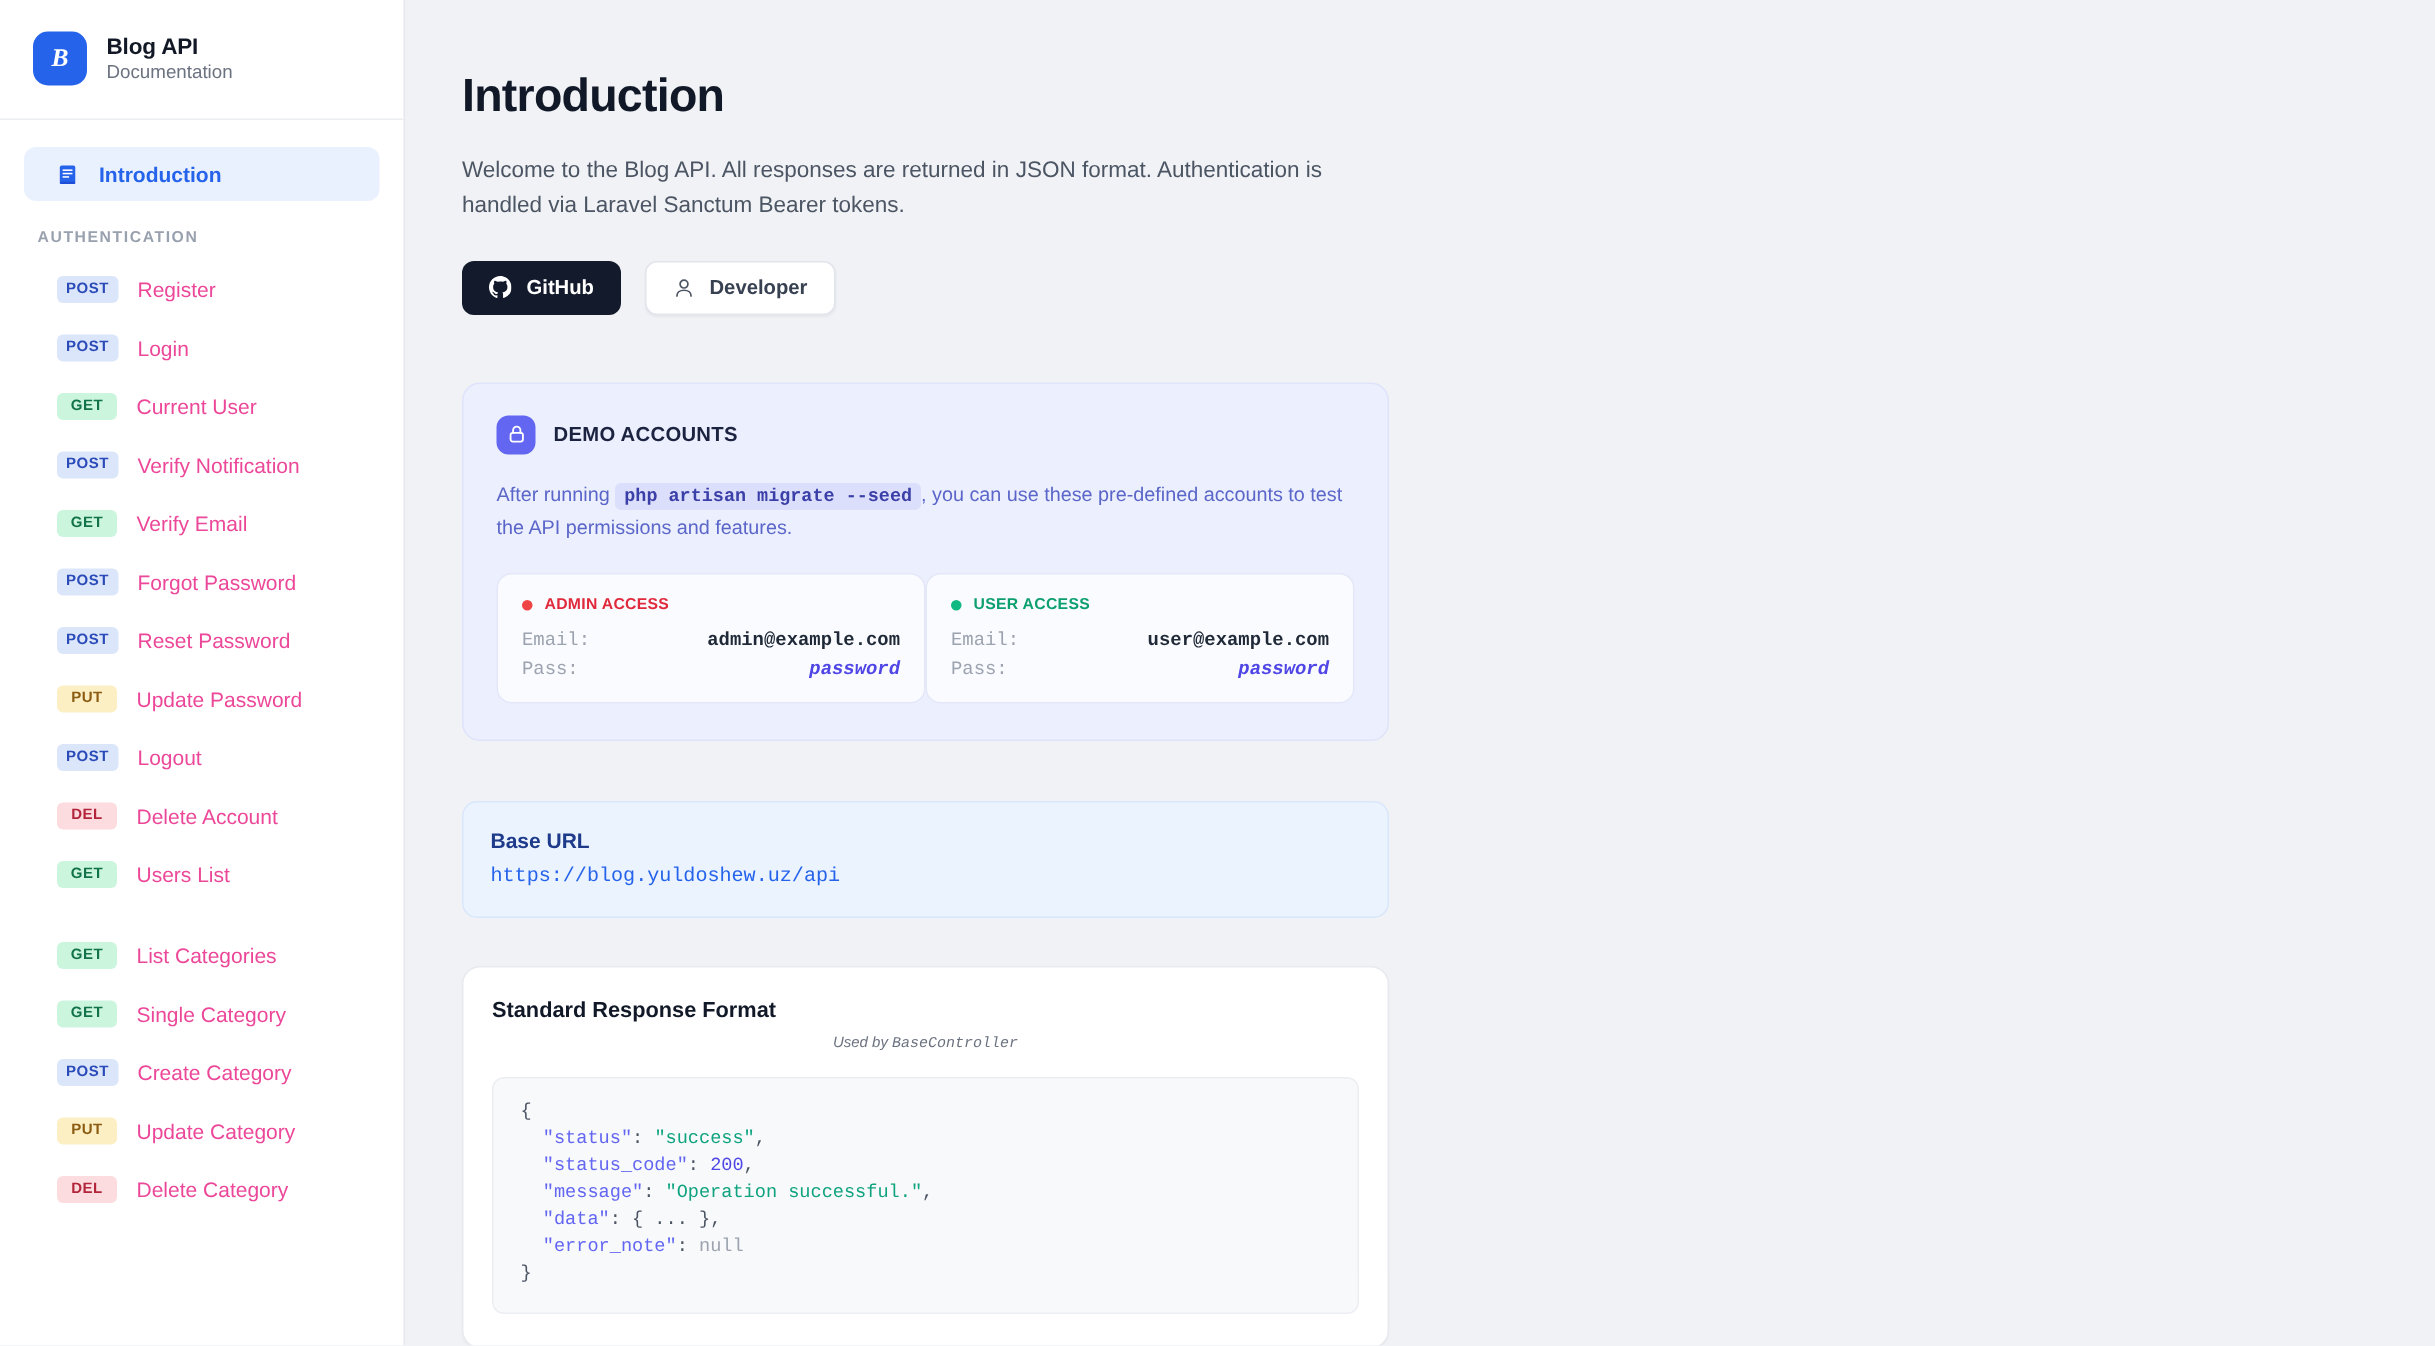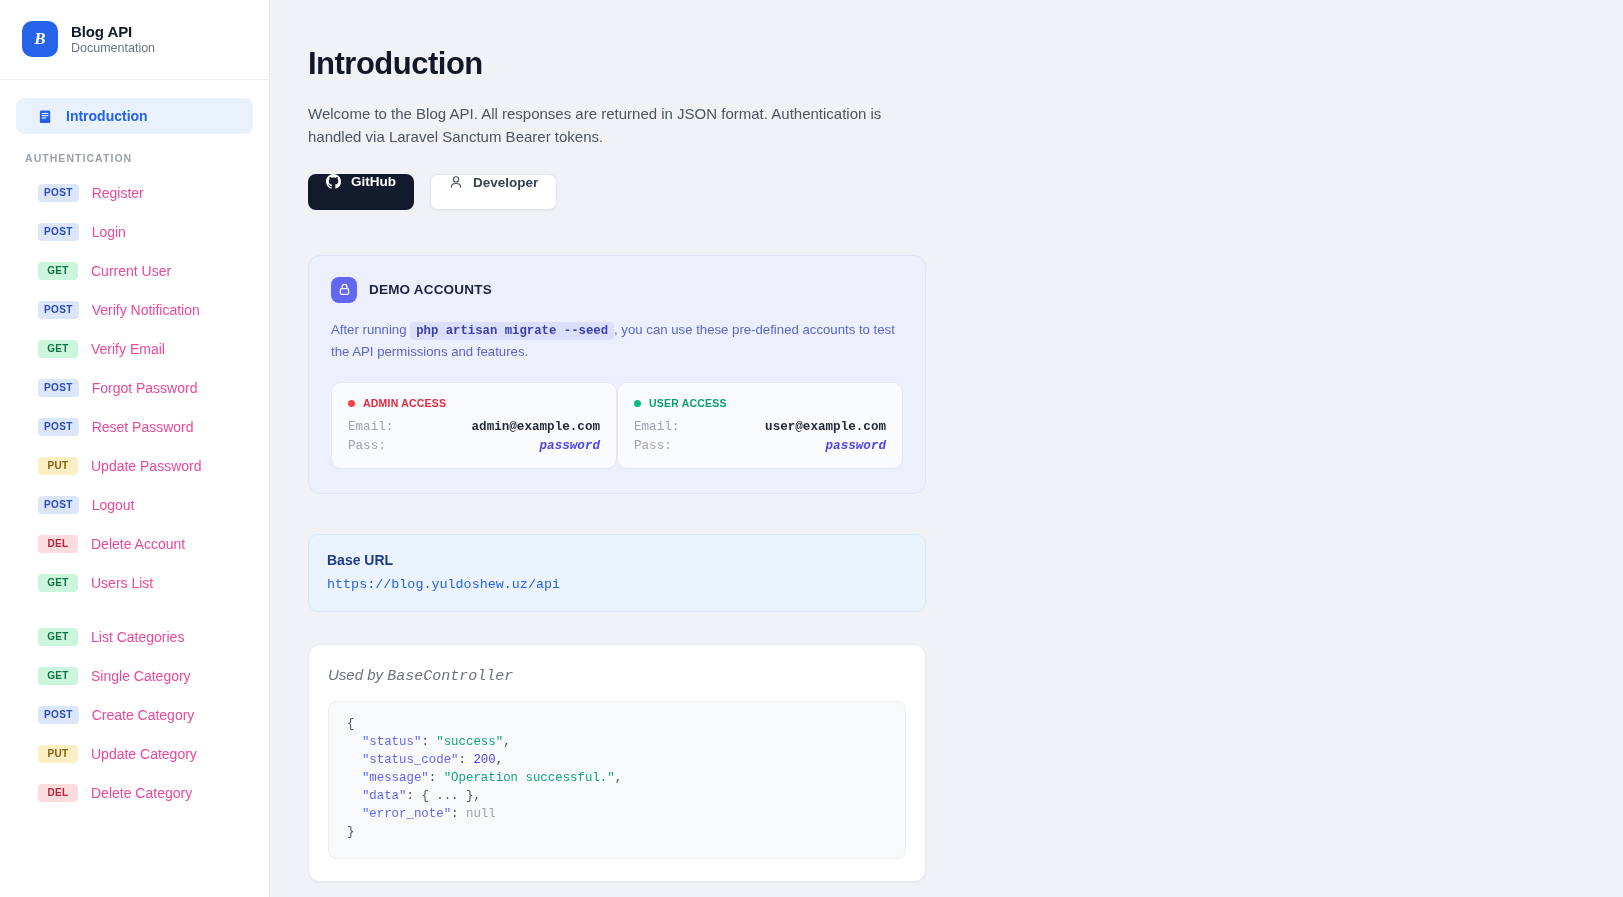--- a/index.html
+++ b/index.html
@@ -83,21 +83,21 @@
     font-size: 31px; font-weight: 700; color: #111827;
     letter-spacing: -.5px; margin-bottom: 21px;
   }
   .intro-text {
     font-size: 15px; line-height: 1.52; color: #4b5563;
     width: 615px; margin-bottom: 25px;
   }
 
   .btn-row { display: flex; gap: 16px; margin-bottom: 45px; }
   .btn {
-    display: inline-flex; align-items: flex-start; gap: 10px;
+    display: inline-flex; align-items: center; gap: 10px;
     height: 36px; padding: 0 18px; border-radius: 8px;
     font-size: 13.5px; font-weight: 600; cursor: pointer;
   }
   .btn-github { background: #131a2b; color: #ffffff; }
   .btn-dev {
     background: #ffffff; color: #374151;
     border: 1px solid #e2e5ec;
     box-shadow: 0 1px 2px rgba(16,24,40,.05);
   }
 
@@ -170,22 +170,23 @@
   
   .resp-card {
     background: #ffffff;
     border: 1px solid #e8eaef;
     border-radius: 12px;
     padding: 21px 19px 22px 19px;
     box-shadow: 0 1px 2px rgba(16,24,40,.04);
   }
   .resp-title { font-size: 14.5px; font-weight: 700; color: #111827; margin-bottom: 8px; }
   .resp-sub {
-    font-size: 15px; color: #6b7280; font-style: italic;
+    font-size: 10px; color: #6b7280; font-style: italic;
     margin-bottom: 16px;
+    text-align: center;
   }
   .resp-sub .mono { font-family: "Liberation Mono", monospace; font-style: italic; }
   .code-block {
     background: #f8f9fb;
     border: 1px solid #eceef3;
     border-radius: 8px;
     padding: 14px 18px 16px 18px;
     font-family: "Liberation Mono", monospace;
     font-size: 12.4px; line-height: 1.45;
     white-space: pre;
@@ -370,20 +371,21 @@
           </div>
         </div>
       </section>
 
       <section class="baseurl-card">
         <div class="baseurl-label">Base URL</div>
         <div class="baseurl-value">https://blog.yuldoshew.uz/api</div>
       </section>
 
       <section class="resp-card">
+        <div class="resp-title">Standard Response Format</div>
         <div class="resp-sub"><span>Used by </span><span class="mono">BaseController</span></div>
 
         <pre class="code-block"><span class="tok-brace">{</span>
   <span class="tok-key">"status"</span><span class="tok-punc">: </span><span class="tok-str">"success"</span><span class="tok-punc">,</span>
   <span class="tok-key">"status_code"</span><span class="tok-punc">: </span><span class="tok-num">200</span><span class="tok-punc">,</span>
   <span class="tok-key">"message"</span><span class="tok-punc">: </span><span class="tok-str">"Operation successful."</span><span class="tok-punc">,</span>
   <span class="tok-key">"data"</span><span class="tok-punc">: </span><span class="tok-punc">{ ... }</span><span class="tok-punc">,</span>
   <span class="tok-key">"error_note"</span><span class="tok-punc">: </span><span class="tok-null">null</span>
 <span class="tok-brace">}</span></pre>
       </section>

